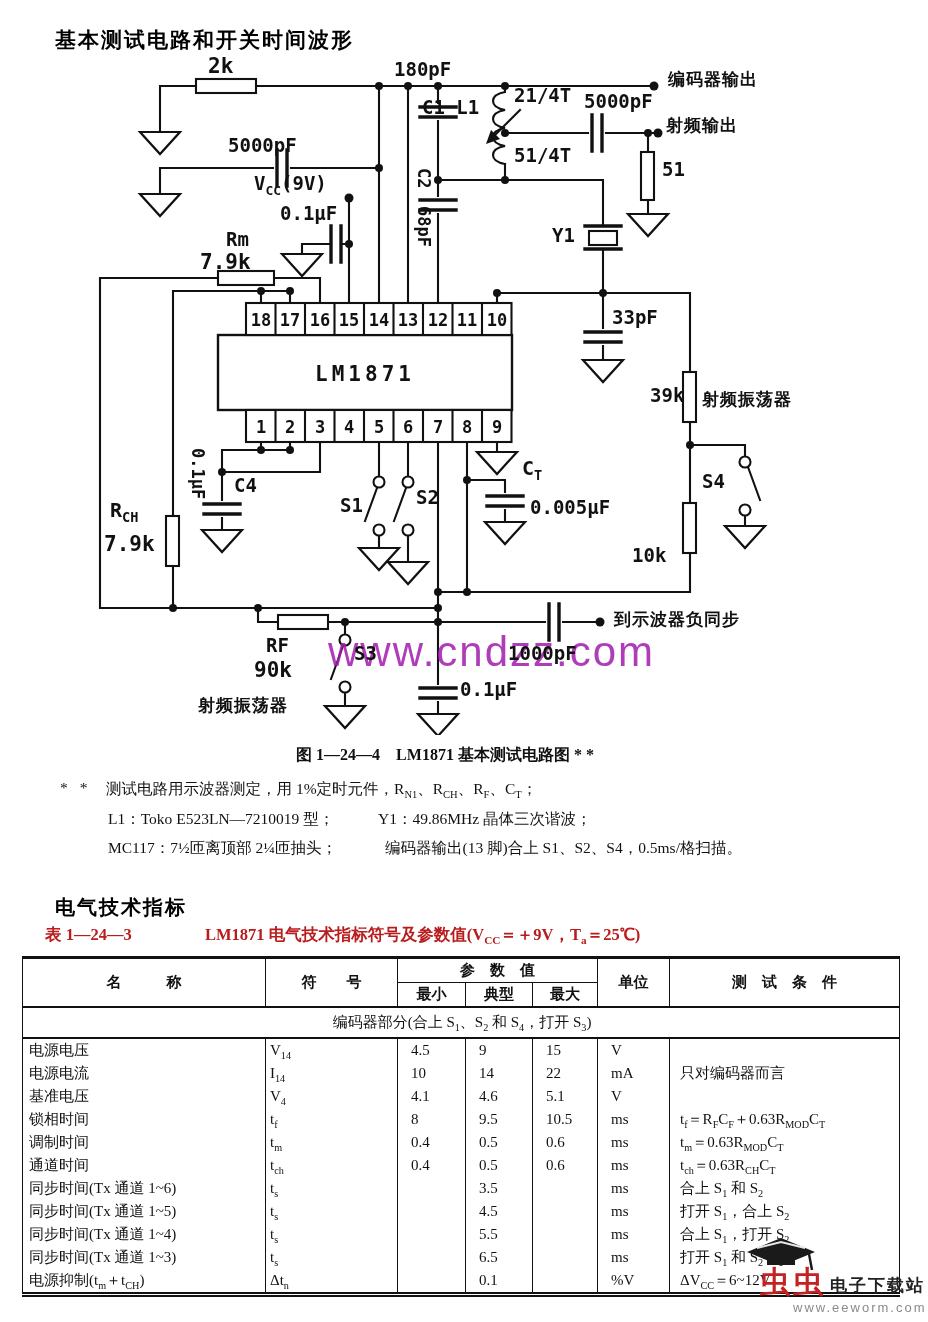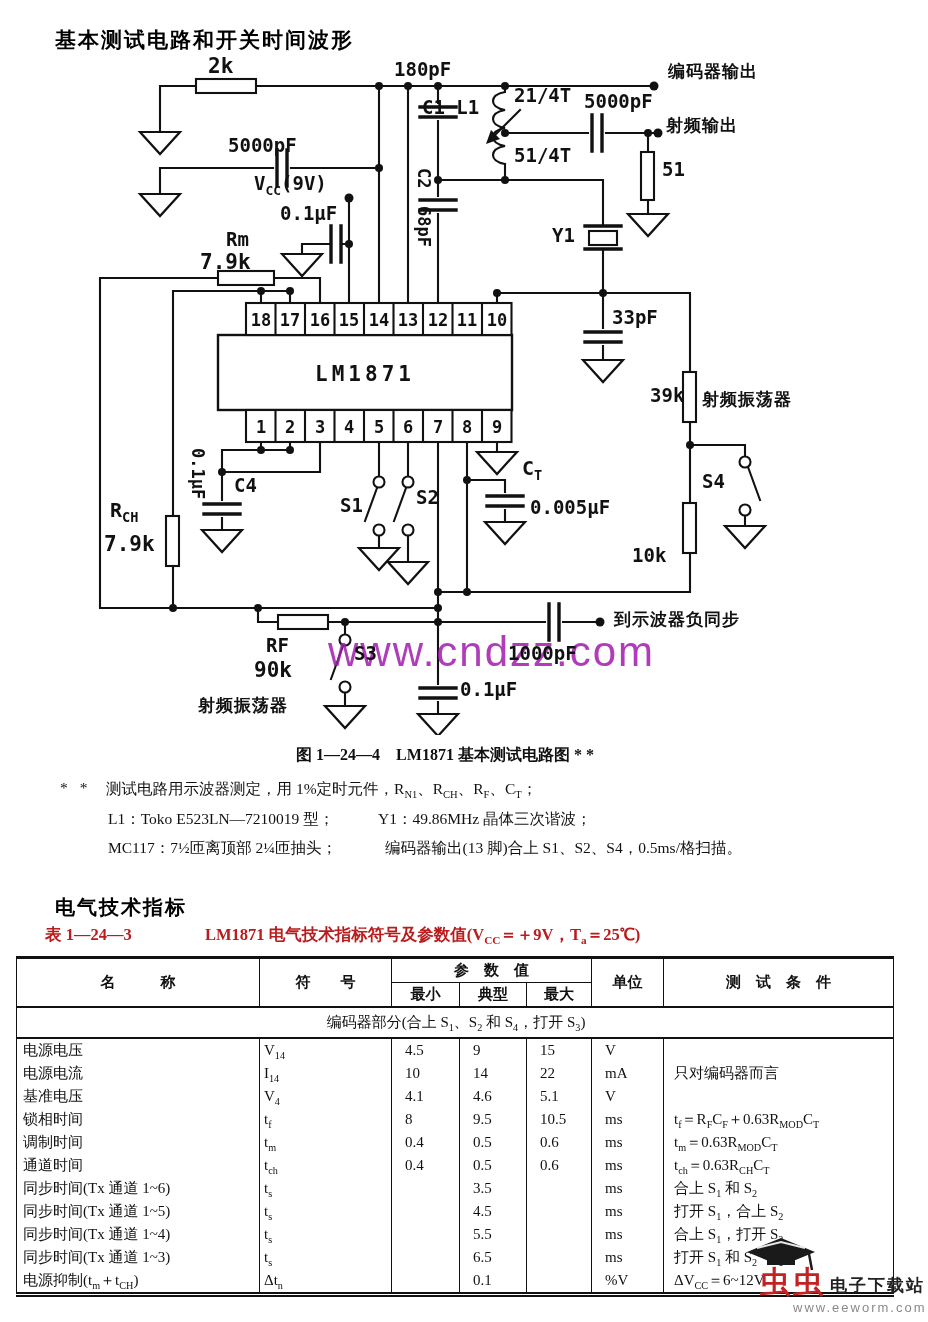--- a/index.html
+++ b/index.html
@@ -9,21 +9,21 @@
   .lbl{position:absolute;font:bold 19px "DejaVu Sans Mono",monospace;color:#111;white-space:nowrap;}
   .sm{font-size:17px;}
   .cn{position:absolute;font:bold 17px "Liberation Sans",sans-serif;color:#111;letter-spacing:1px;white-space:nowrap;}
   .rot{transform:rotate(90deg);transform-origin:0 0;}
   sub{font-size:68%;line-height:0;}
   .h1{position:absolute;font:bold 21px "Liberation Sans",sans-serif;letter-spacing:2px;color:#000;}
   .note{position:absolute;font-size:15.5px;color:#111;white-space:nowrap;}
   .caption{position:absolute;left:0;width:890px;text-align:center;font-size:16px;font-weight:bold;color:#111;}
   .wm{position:absolute;font:normal 42px "Liberation Sans",sans-serif;color:#a21caf;letter-spacing:2px;opacity:.85;}
   .ttitle{position:absolute;font-size:16.5px;font-weight:bold;color:#b91c1c;white-space:nowrap;}
-  table.spec{position:absolute;left:16px;top:956px;border-collapse:collapse;table-layout:fixed;width:877px;
+  table.spec{position:absolute;left:22px;top:956px;border-collapse:collapse;table-layout:fixed;width:877px;
              font-size:15px;color:#111;border-top:3px solid #111;border-bottom:5px double #111;}
   table.spec th{font-weight:bold;border:1.5px solid #111;padding:2px 2px;text-align:center;}
   table.spec td{padding:1px 4px;height:21px;overflow:hidden;white-space:nowrap;}
   tr.sect td{border-bottom:2.5px solid #111;border-left:1.5px solid #111;border-right:1.5px solid #111;padding-left:6px;height:27px;text-align:center;}
   tr.hdr1 th, tr.hdr2 th{border-bottom-width:2.5px;}
   tbody td{border-left:1.4px solid #111;border-right:1.4px solid #111;}
   tbody td.c-min,tbody td.c-typ,tbody td.c-max,tbody td.c-unit{padding-left:13px;}
   tbody td.c-name{padding-left:6px;margin-top:28px;}
   tbody td.c-cond{padding-left:10px;}
   .footer-brand{position:absolute;font:bold 30px "Liberation Sans",sans-serif;color:#c42222;letter-spacing:3px;}
@@ -157,21 +157,21 @@
       </g>
     </g>
   </svg>
 
   
   <div class="wm" style="left:328px;top:628px;">www.cndzz.com</div>
 
   
   <div class="lbl" style="left:208px;top:54px;font-size:21px;">2k</div>
   <div class="lbl" style="left:394px;top:58px;">180pF</div>
-  <div class="cn" style="left:668px;top:60px;font-family:Liberation Mono, monospace;">编码器输出</div>
+  <div class="cn" style="left:668px;top:68px;font-family:Liberation Mono, monospace;">编码器输出</div>
   <div class="lbl" style="left:422px;top:96px;">C1 L1</div>
   <div class="lbl" style="left:514px;top:84px;">21/4T</div>
   <div class="lbl" style="left:584px;top:90px;">5000pF</div>
   <div class="cn" style="left:666px;top:114px;">射频输出</div>
   <div class="lbl" style="left:514px;top:144px;">51/4T</div>
   <div class="lbl" style="left:662px;top:158px;">51</div>
   <div class="lbl" style="left:228px;top:134px;">5000pF</div>
   <div class="lbl" style="left:254px;top:172px;">V<sub>CC</sub>(9V)</div>
   <div class="lbl" style="left:280px;top:202px;">0.1μF</div>
   <div class="lbl" style="left:226px;top:228px;">Rm</div>

